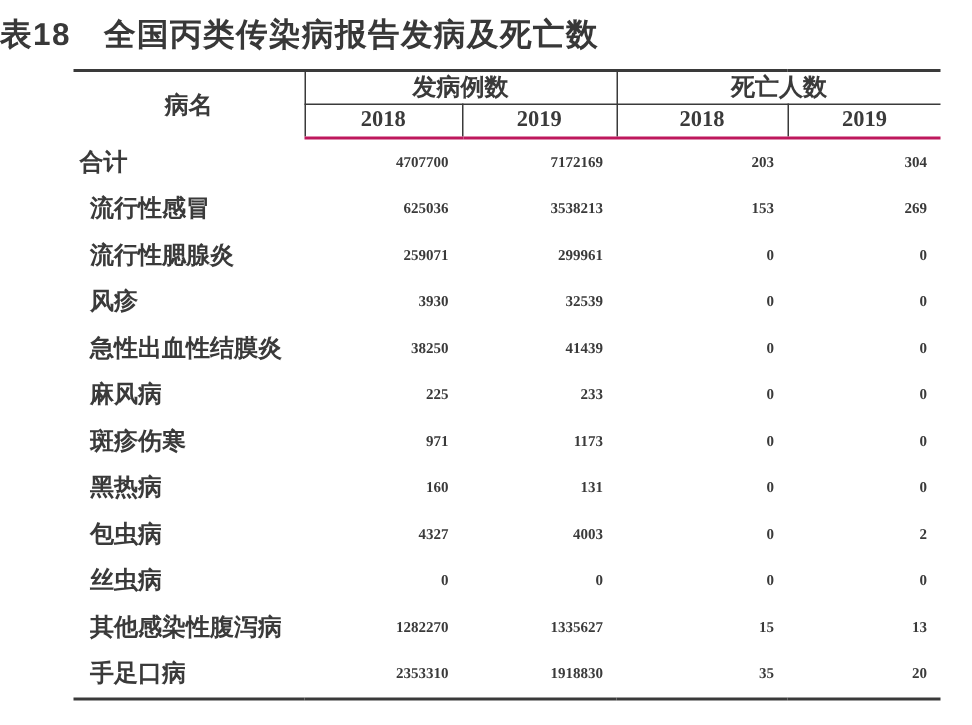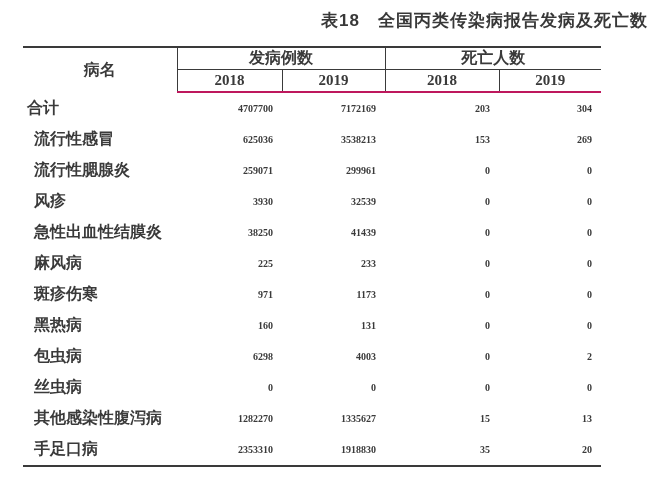--- a/index.html
+++ b/index.html
@@ -11,30 +11,30 @@
   }
   .page {
     position: relative;
     width: 648px; height: 483px;
     background: #ffffff;
     overflow: hidden;
   }
   .title {
     position: absolute;
     top: 9px; left: 0; width: 100%;
-    text-align: right;
+    text-align: left;
     font-family: "Liberation Sans", "DejaVu Sans", sans-serif;
     font-weight: 700;
-    font-size: 17px;
+    font-size: 21px;
     letter-spacing: 1px;
     color: #383838;
   }
   table.stat {
     position: absolute;
-    left: 23px; top: 46px;
+    left: 49px; top: 46px;
     width: 578px;
     border-collapse: collapse;
     table-layout: fixed;
     border-top: 2px solid #3a3a3a;
     border-bottom: 2px solid #3a3a3a;
   }
   th, td { padding: 0; font-weight: 700; color: #3a3a3a; vertical-align: middle; }
   thead th { font-size: 16px; }
   tr.group-row th { height: 20px; }
   tr.year-row th { height: 21px; border-bottom: 2px solid #be185d; font-size: 15px; }
@@ -126,21 +126,21 @@
         </tr>
         <tr>
           <td class="name">黑热病</td>
           <td class="num">160</td>
           <td class="num">131</td>
           <td class="num">0</td>
           <td class="num">0</td>
         </tr>
         <tr>
           <td class="name">包虫病</td>
-          <td class="num">6298</td>
+          <td class="num">4327</td>
           <td class="num">4003</td>
           <td class="num">0</td>
           <td class="num">2</td>
         </tr>
         <tr>
           <td class="name">丝虫病</td>
           <td class="num">0</td>
           <td class="num">0</td>
           <td class="num">0</td>
           <td class="num">0</td>

